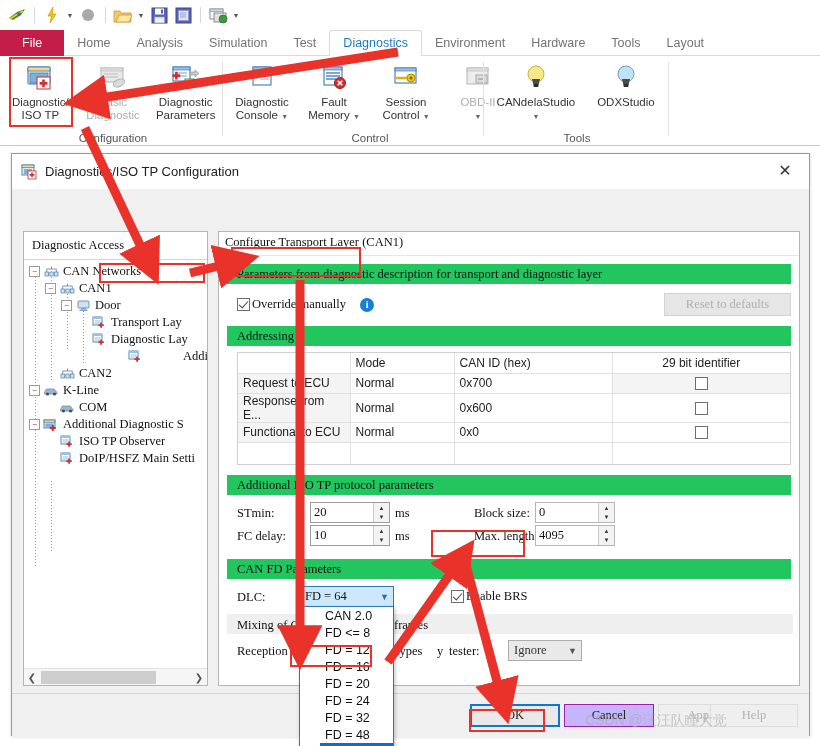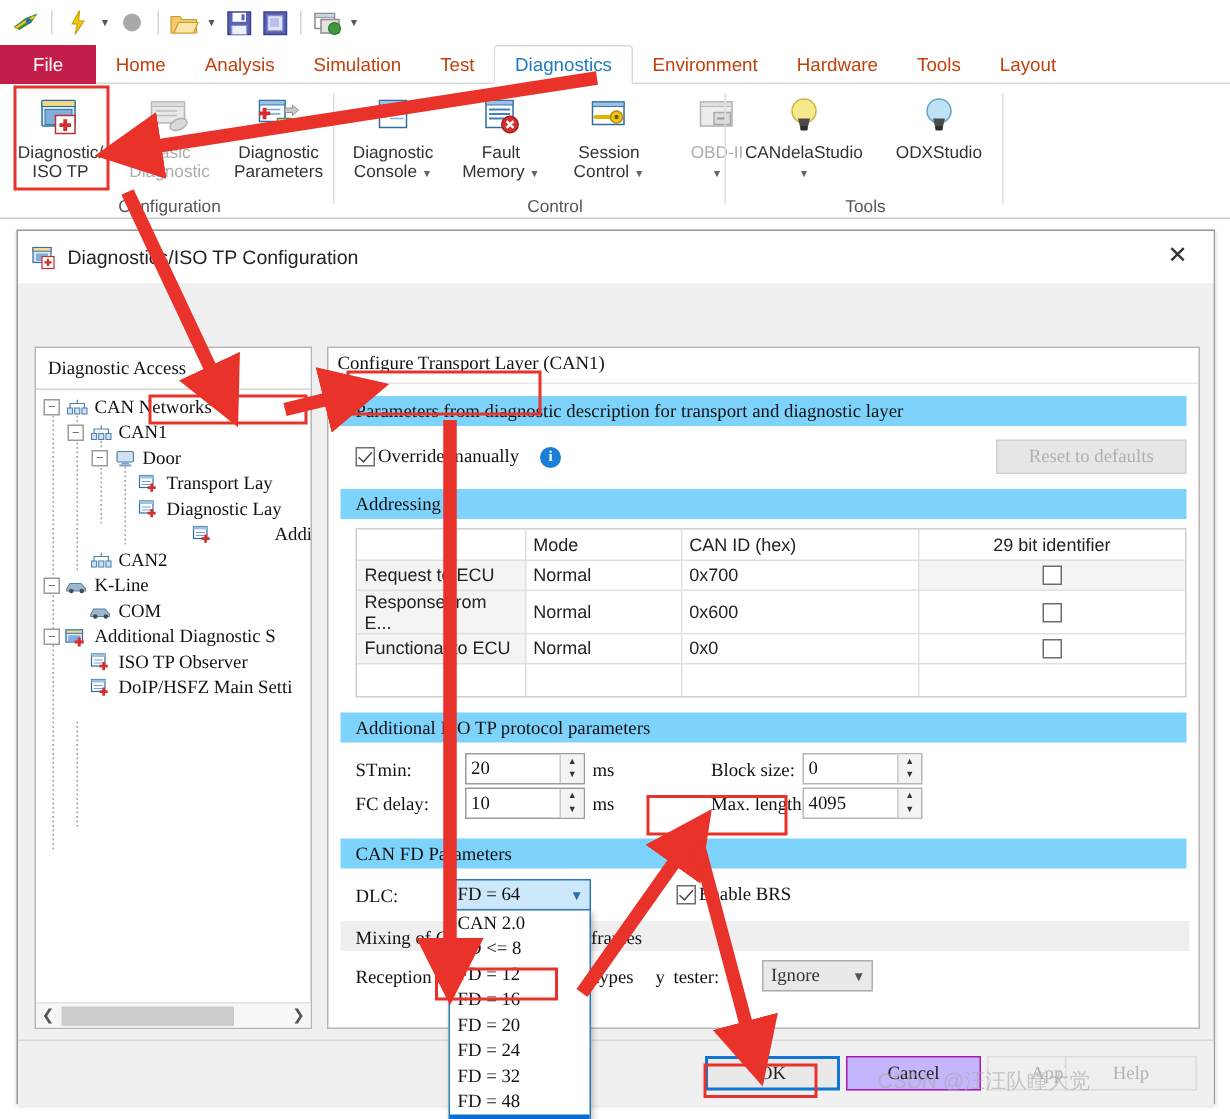--- a/index.html
+++ b/index.html
@@ -24,21 +24,21 @@
                font-size:7px; color:#555; }
 
   
   .tabbar {
     position:absolute; left:0; top:30px; width:820px; height:26px;
     background:#ffffff; display:flex; align-items:stretch;
     border-bottom:1px solid #d9d9d9;
   }
   .tab {
     display:flex; align-items:center; justify-content:center;
-    font-size:12.5px; color:#c2410c; padding:0 13px; height:26px;
+    font-size:12.5px; color:#737373; padding:0 13px; height:26px;
     white-space:nowrap; position:relative;
   }
   .tab.file { background:#C31E4A; color:#ffffff; padding:0 22px; font-size:12.5px; }
   .tab.active {
     background:#ffffff; color:#1f7ac0;
     border:1px solid #d9d9d9; border-bottom:1px solid #ffffff;
     border-radius:3px 3px 0 0; margin-top:0px; z-index:3;
   }
 
   
@@ -123,21 +123,21 @@
   .rpanel {
     position:absolute; left:206px; top:42px; width:582px; height:455px;
     background:#ffffff; border:1px solid #b5b5b5;
   }
   .rp-title {
     height:24px; padding:3px 0 0 6px;
     font-family:"Liberation Serif", serif; font-size:12.5px; color:#111;
     border-bottom:1px solid #e6e6e6;
   }
   .sect-head {
-    margin:0 8px; height:20px; background:#7dd3fc;
+    margin:0 8px; height:20px; background:#22c55e;
     display:flex; align-items:center; padding-left:10px;
     font-family:"Liberation Serif", serif; font-size:12.5px; color:#111;
   }
   .mono { font-family:"Liberation Serif", serif; font-size:12.5px; color:#111; }
 
   .cbrow { display:flex; align-items:center; }
   .chk {
     width:13px; height:13px; border:1px solid #6d6d6d; background:#fff;
     display:inline-flex; align-items:center; justify-content:center;
     flex:0 0 13px; position:relative;
@@ -192,22 +192,23 @@
   .combo .cv { white-space:nowrap; }
   .combo .ca { font-size:9px; color:#2d6fa8; }
   .combo.gray { border:1px solid #adadad; background:#e9e9e9; color:#333; }
 
   .dropdown {
     position:absolute; background:#ffffff; border:1px solid #2a7ab5;
     box-shadow:1px 2px 4px rgba(0,0,0,.25); z-index:40;
   }
   .dd-item {
     height:17px; padding:0 4px 0 5px; display:flex; align-items:center;
-    font-family:Liberation Serif, serif; font-size:12.5px; color:#111;
+    font-family:Liberation Sans, sans-serif; font-size:12.5px; color:#111;
     white-space:nowrap;
+    margin-left:20px;
   }
   .dd-item.sel { background:#0a6cd4; color:#ffffff; }
 
   
   .footer {
     position:absolute; left:0; bottom:0; width:100%; height:44px;
     border-top:1px solid #d7d7d7; background:#f0f0f0;
   }
   .fbtn {
     position:absolute; top:10px; height:23px; width:90px;

